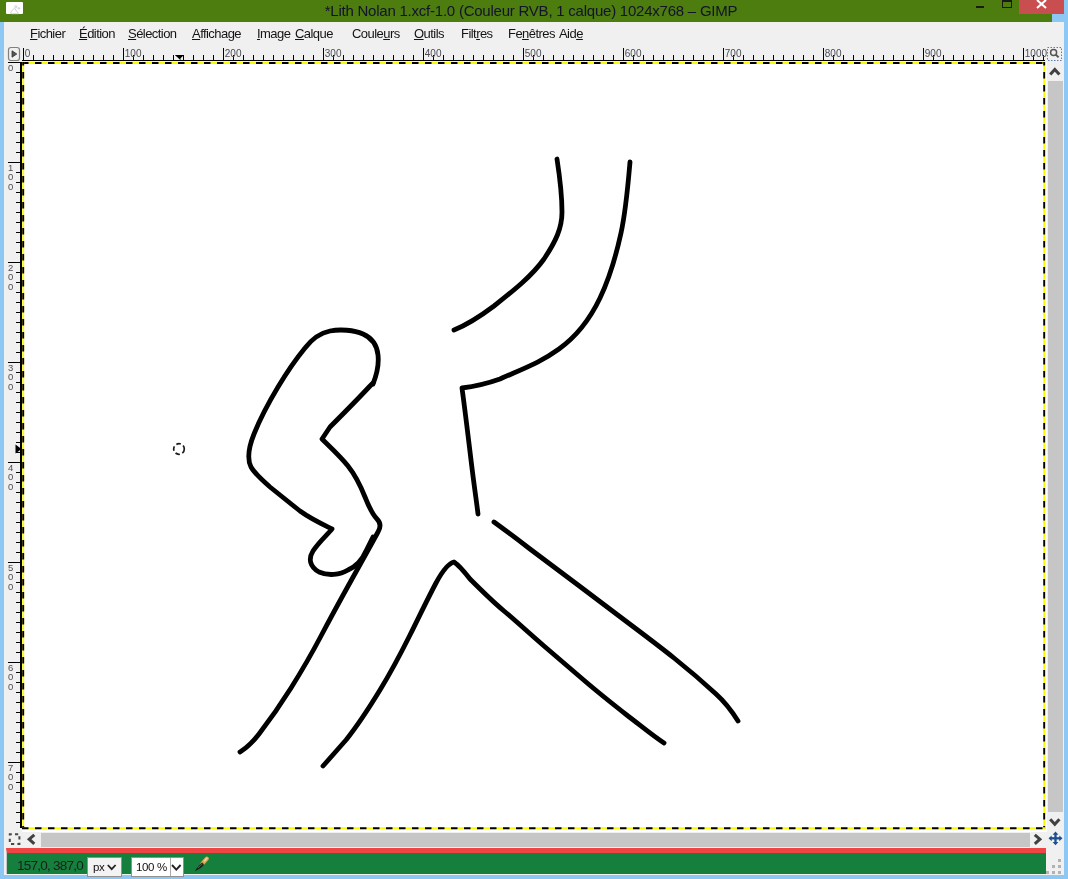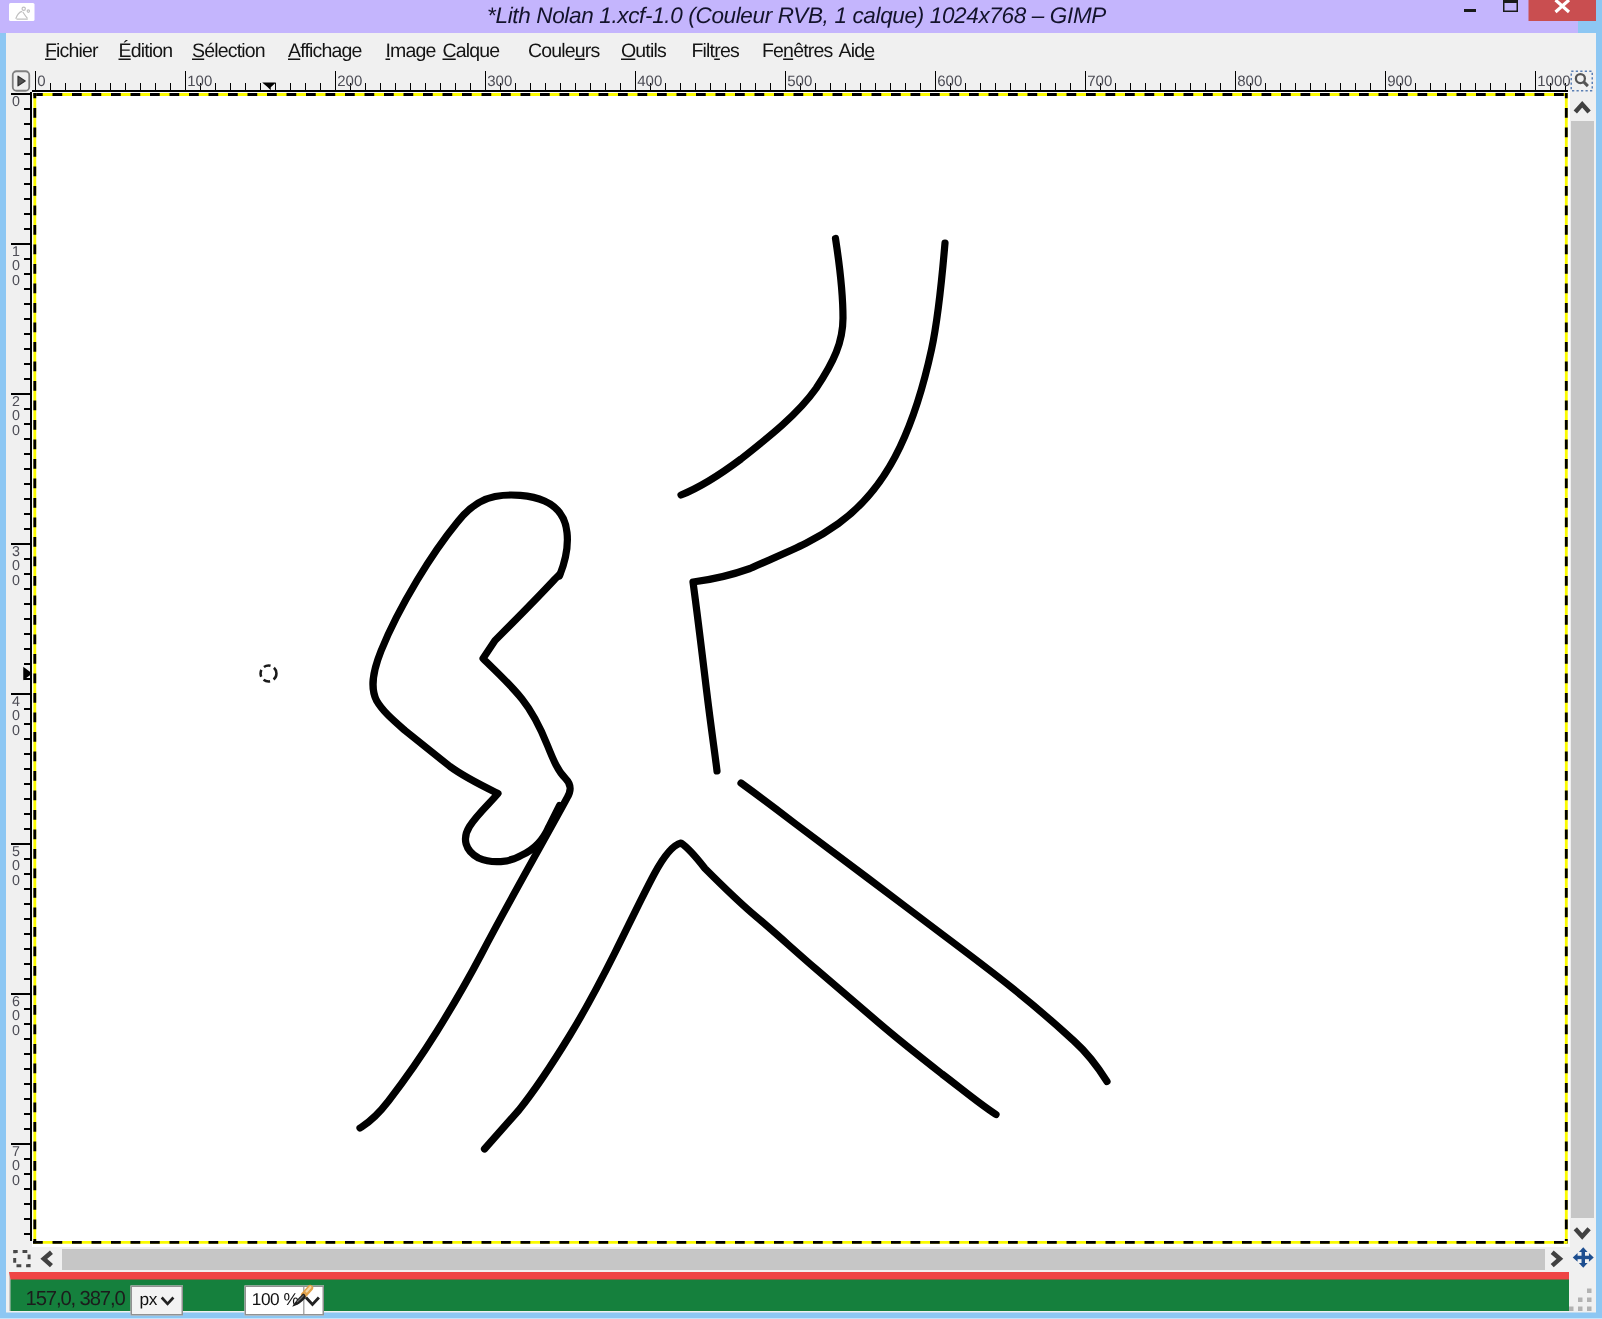--- a/index.html
+++ b/index.html
@@ -1,17 +1,17 @@
 <!DOCTYPE html>
 <html><head><meta charset="utf-8"><style>
 * { margin:0; padding:0; box-sizing:border-box; }
 body { width:1068px; height:879px; background:#8dc7f3; font-family:"Liberation Sans",sans-serif; position:relative; overflow:hidden; }
 .abs { position:absolute; }
 .rn { font:9.5px "Liberation Sans",sans-serif; fill:#4c4c55; }
-#titlebar { left:0; top:0; width:1052px; height:22px; background:#c4b5fd;font-style:italic; }
+#titlebar { left:0; top:0; width:1052px; height:22px; background:#4d7c0f; }
 #title { left:0; top:2px; width:1062px; text-align:center; font-size:15px; letter-spacing:-0.23px; color:#13132b; }
 #content { left:4px; top:22px; width:1060px; height:853px; background:#f0f0f0; }
 .mi { position:absolute; top:4px; font-size:13px; letter-spacing:-0.55px; color:#141414; white-space:pre;margin-left:16px; }
 #statusbar { left:2px; top:826px; width:1040px; height:26px; background:#15803d; border-top:5px solid #ef4444; border-left:1px solid #c8c8c8; }
 .st { position:absolute; font-size:13.5px; letter-spacing:-0.75px; color:#1c1c1c; top:4.5px; }
 </style></head>
 <body>
 <div class="abs" id="titlebar">
   <div class="abs" style="left:6px;top:2px;width:17px;height:12px;background:#fff;border-radius:1px;">
     <svg width="17" height="12">
@@ -158,21 +158,21 @@
   </svg>
 
   <div class="abs" id="statusbar">
     <span class="st" style="left:10px">157,0, 387,0</span>
     <div class="abs" style="left:80px;top:3.5px;width:35px;height:20px;border:1px solid #919191;background:#f3f3f3;">
        <span style="position:absolute;left:5px;top:3px;font-size:11.5px;letter-spacing:-0.3px;color:#111">px</span>
        <svg style="position:absolute;left:19px;top:6px" width="10" height="8">
           <path d="M0.8 1 L4.7 5.2 L8.6 1" fill="none" stroke="#222" stroke-width="1.8"></path>
         </svg>
     </div>
-    <div class="abs" style="left:124px;top:3.5px;width:53px;height:20px;border:1px solid #919191;background:#fff;margin-left:32px;">
+    <div class="abs" style="left:124px;top:3.5px;width:53px;height:20px;border:1px solid #919191;background:#fff;">
        <span style="position:absolute;right:16px;top:3px;font-size:11.5px;letter-spacing:-0.3px;color:#111">100 %</span>
        <div style="position:absolute;right:0;top:0;width:13px;height:18px;border-left:1px solid #aaa;"></div>
        <svg style="position:absolute;right:1px;top:6px" width="11" height="8">
           <path d="M1 1 L5.3 5.6 L9.6 1" fill="none" stroke="#222" stroke-width="1.9"></path>
         </svg>
     </div>
     <svg class="abs" style="left:185px;top:3px" width="18" height="18">
       <path d="M14.8 2.6 L10.6 7.4" stroke="#e2a24b" stroke-width="4" stroke-linecap="round"></path>
       <path d="M14.9 2.2 L12.4 5" stroke="#f4d7a8" stroke-width="1.5" stroke-linecap="round"></path>
       <path d="M10 6.4 C7.6 9 5.6 10.6 2.8 15.2 C6.6 13.9 9 12.3 11.7 9.3 C12.3 8.3 11.1 6.6 10 6.4 Z" fill="#1e1e1e"></path>

